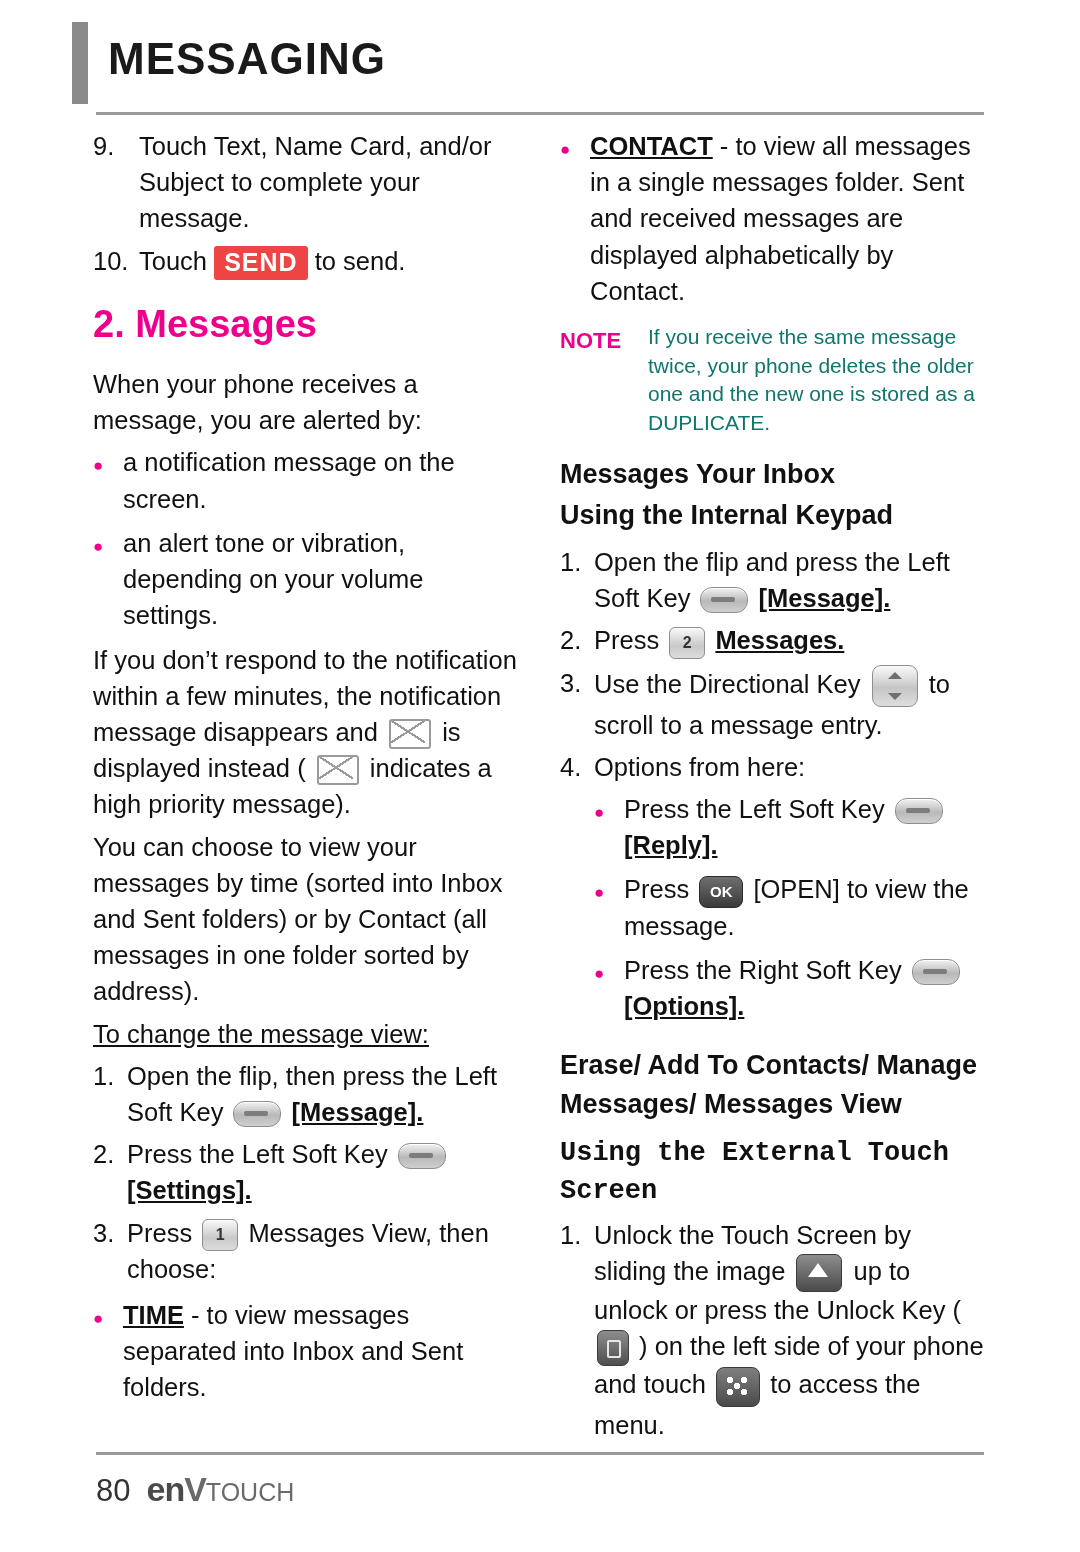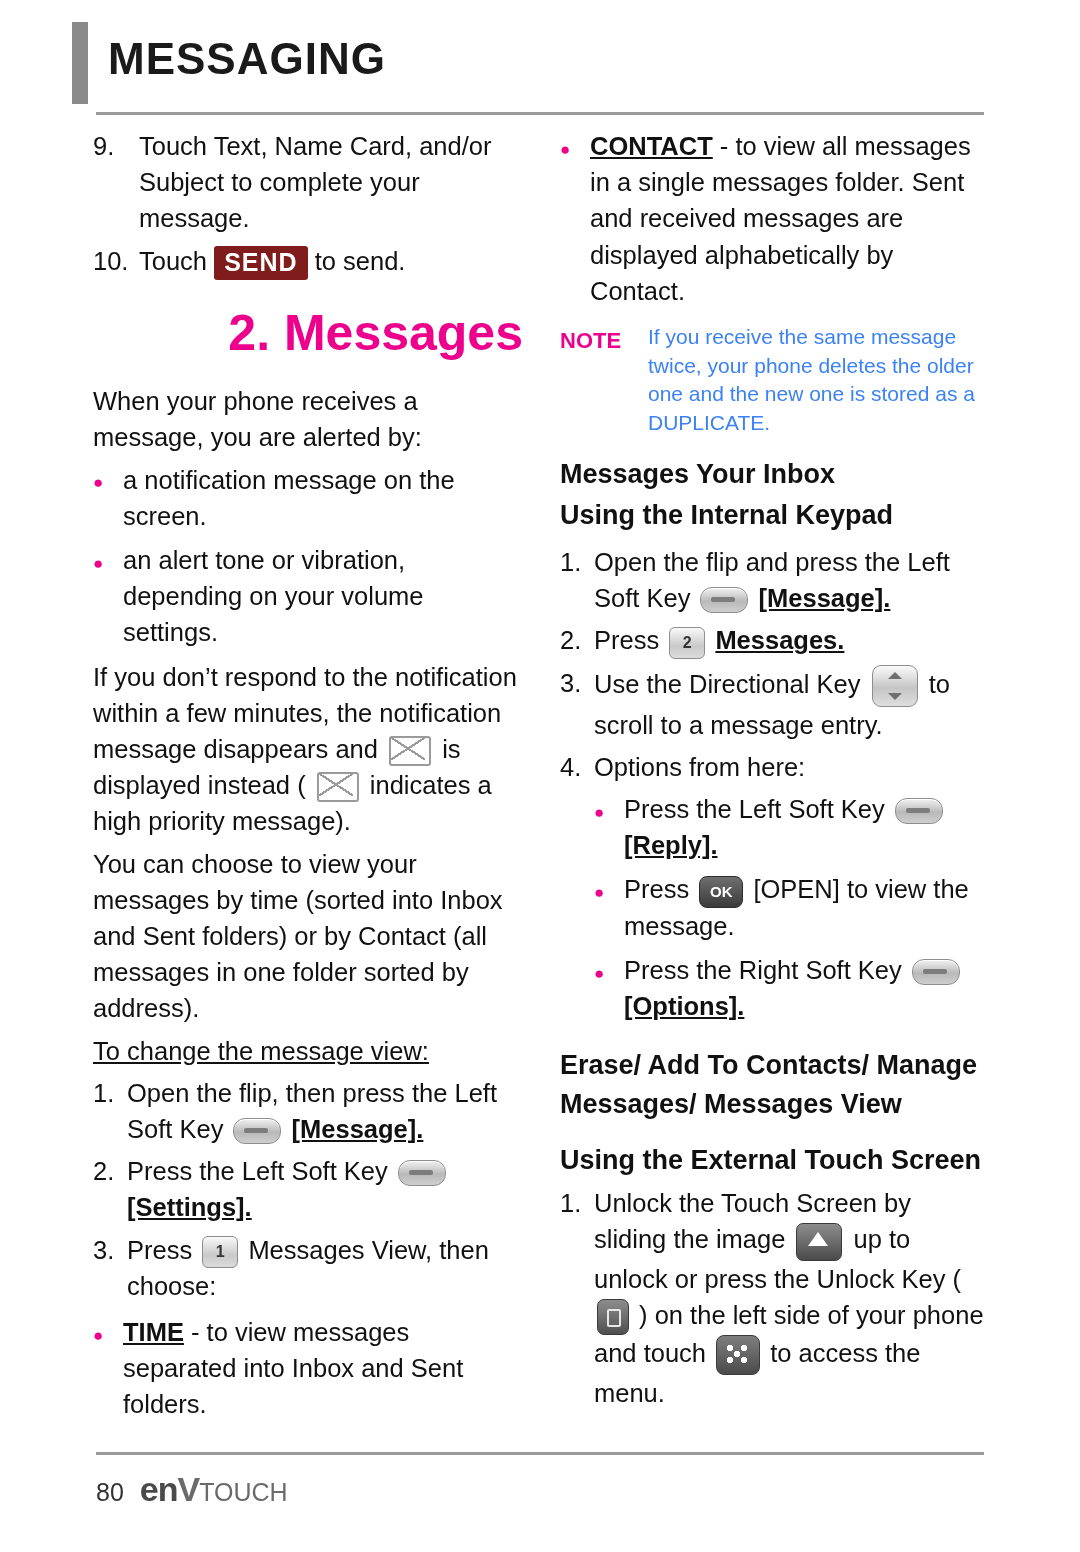--- a/index.html
+++ b/index.html
@@ -100,25 +100,24 @@
   .bullet-body { flex: 1 1 auto; }
 
   .sub-bullet {
     display: flex;
     margin-bottom: 8px;
     margin-left: 34px;
   }
 
   h2.section {
     color: #ec008c;
-    font-size: 50px;
+    font-size: 38px;
     font-weight: bold;
     margin: 18px 0 14px 0;
     letter-spacing: 0px;
-    text-align: right;
   }
   h3.subhead {
     font-size: 27px;
     font-weight: bold;
     margin: 16px 0 2px 0;
     color: #111;
   }
   h3.subhead2 {
     font-size: 27px;
     font-weight: bold;
@@ -137,31 +136,31 @@
     width: 88px;
     color: #ec008c;
     font-weight: bold;
     font-size: 22px;
     padding-top: 2px;
   }
   .note-text {
     flex: 1 1 auto;
     font-size: 21px;
     line-height: 1.36;
-    color: #3b82f6;
+    color: #0f766e;
   }
 
   
   .key {
     display: inline-block;
     vertical-align: middle;
     position: relative;
   }
   .key-send {
-    background: #7f1d1d;
+    background: #ef4444;
     color: #ffffff;
     font-weight: bold;
     font-size: 25px;
     padding: 3px 10px 4px 10px;
     border-radius: 3px;
     letter-spacing: 1px;
     line-height: 1.1;
   }
   .key-soft {
     width: 46px;
@@ -324,21 +323,21 @@
 
   
   .footer {
     position: absolute;
     left: 96px;
     top: 1470px;
     display: flex;
     align-items: baseline;
   }
   .page-num {
-    font-size: 25px;
+    font-size: 31px;
     color: #333;
     margin-right: 16px;
     font-family: "Liberation Sans", sans-serif;
   }
   .brand {
     font-size: 34px;
     font-weight: bold;
     color: #4a4a4a;
     letter-spacing: -1px;
   }
@@ -511,21 +510,21 @@
     <div class="sub-bullet">
       <div class="bullet-dot"></div>
       <div class="bullet-body">
         <span>Press the Right Soft Key</span>
         <span class="key key-soft"></span>
         <div class="bold">[Options].</div>
       </div>
     </div>
 
     <h3 class="subhead" style="margin-top:22px;">Erase/ Add To Contacts/ Manage Messages/ Messages View</h3>
-    <h3 class="subhead" style="margin-top:18px;">Using the External Touch Screen</h3>
+    <h3 class="subhead" style="margin-top:11px;font-family:Liberation Mono, monospace;">Using the External Touch Screen</h3>
 
     <div class="num-item" style="margin-top:6px;">
       <div class="num num-narrow">1.</div>
       <div class="num-body">
         <span>Unlock the Touch Screen by sliding the image</span>
         <span class="key icon-arrow-up"></span>
         <span>up to unlock or press the Unlock Key (</span>
         <span class="key icon-unlock"></span>
         <span>) on the left side of your phone and touch</span>
         <span class="key icon-menu-grid"></span>

